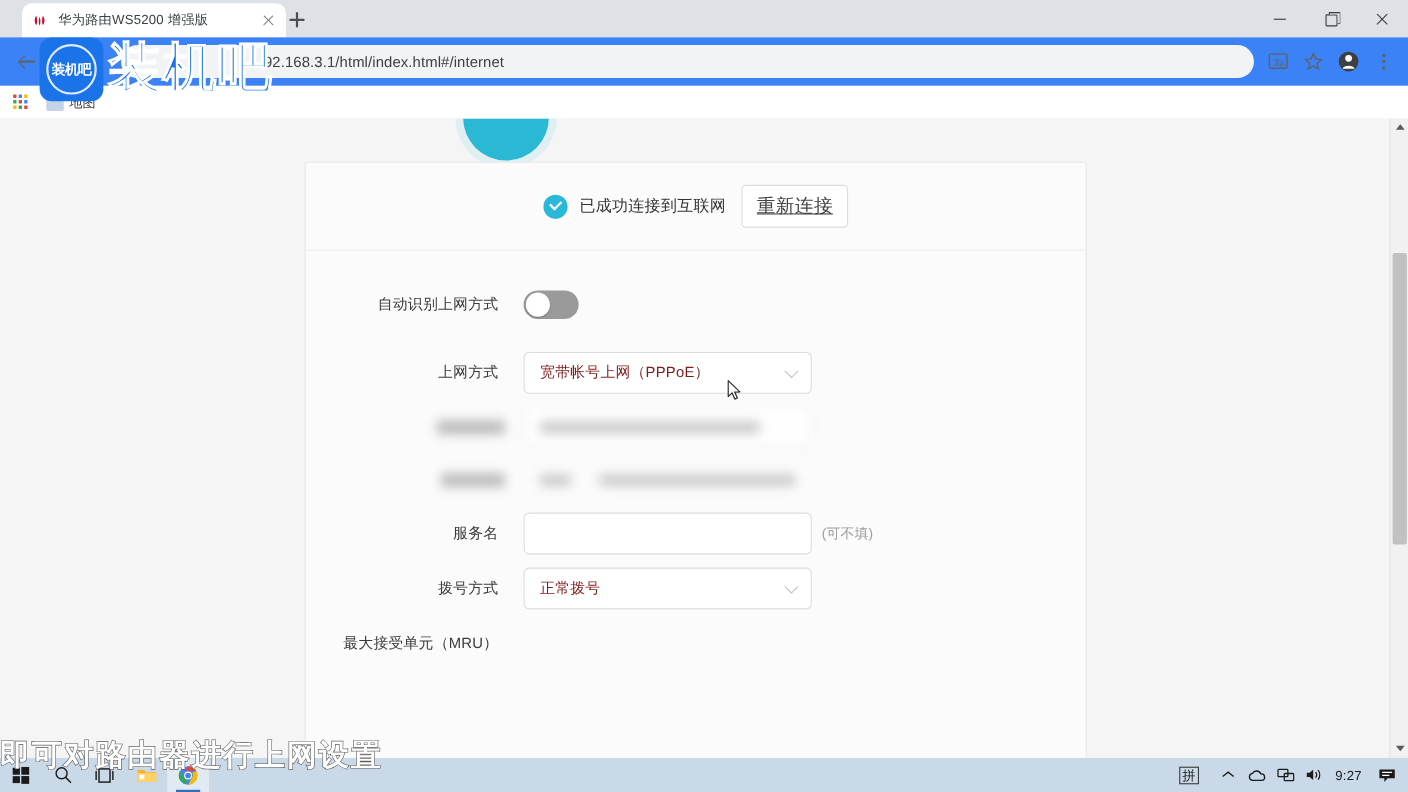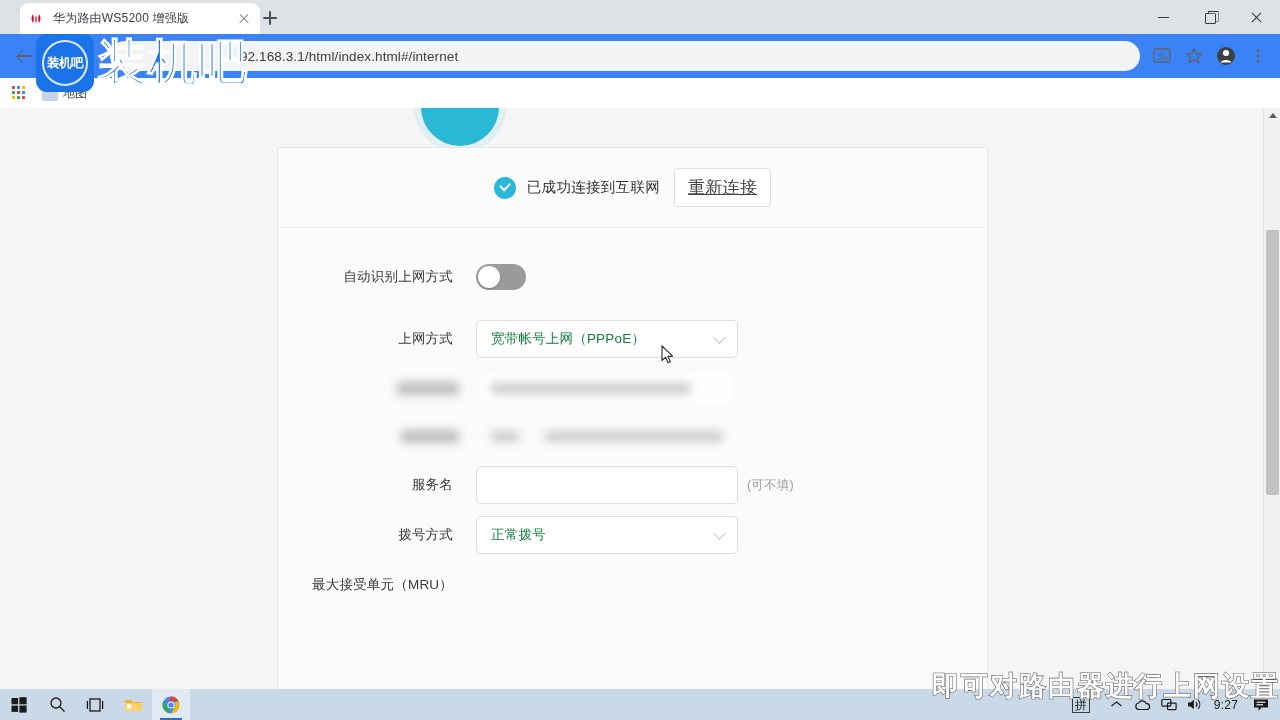--- a/index.html
+++ b/index.html
@@ -134,21 +134,21 @@
   .switch .knob {
     position: absolute; left: 2px; top: 2px; width: 22px; height: 22px; border-radius: 50%;
     background: #fff; box-shadow: 0 1px 2px rgba(0,0,0,.2);
   }
   .hint {
     position: absolute; left: 215px; top: 40px; font-size: 12px; color: #9b9b9b; letter-spacing: .2px;
   }
 
   .field {
     width: 262px; height: 38px; background: #fff; border: 1px solid #dcdcdc; border-radius: 5px;
-    display: flex; align-items: center; padding: 0 14px; font-size: 13.5px; color: #15803d;
+    display: flex; align-items: center; padding: 0 14px; font-size: 13.5px; color: #7f1d1d;
     letter-spacing: .2px; position: relative;
   }
   .field.select { padding-right: 34px; }
   .chev {
     position: absolute; right: 13px; top: 15px; width: 9px; height: 9px;
     border-right: 1.6px solid #c2c2c2; border-bottom: 1.6px solid #c2c2c2;
     transform: rotate(45deg); margin-top: -3px;
   }
   .suffix { font-size: 12.5px; color: #9b9b9b; margin-left: 9px; letter-spacing: .2px; }
 
@@ -175,21 +175,21 @@
   .sb-up::after { top: 5px; border-bottom: 5px solid #5a5a5a; }
   .sb-down { position: absolute; bottom: 0; }
   .sb-down::after { top: 6px; border-top: 5px solid #5a5a5a; }
   .sb-thumb {
     position: absolute; left: 2px; top: 122px; width: 13px; height: 265px;
     background: #c1c1c1; border-radius: 2px;
   }
 
   
   .caption {
-    position: absolute; left: 0; top: 668px; width: 1280px; text-align: right;
+    position: absolute; left: 0; top: 668px; width: 1280px; text-align: left;
     font-size: 27px; font-weight: bold; color: #ffffff; letter-spacing: 2px; z-index: 40;
     -webkit-text-stroke: 1.1px #5a5a5a;
     paint-order: stroke fill;
   }
 
   
   .watermark { position: absolute; left: 36px; top: 34px; z-index: 50; display: flex; align-items: center; }
   .wm-logo {
     width: 58px; height: 58px; border-radius: 11px; background: #1a73e8;
     display: flex; align-items: center; justify-content: center; position: relative;

